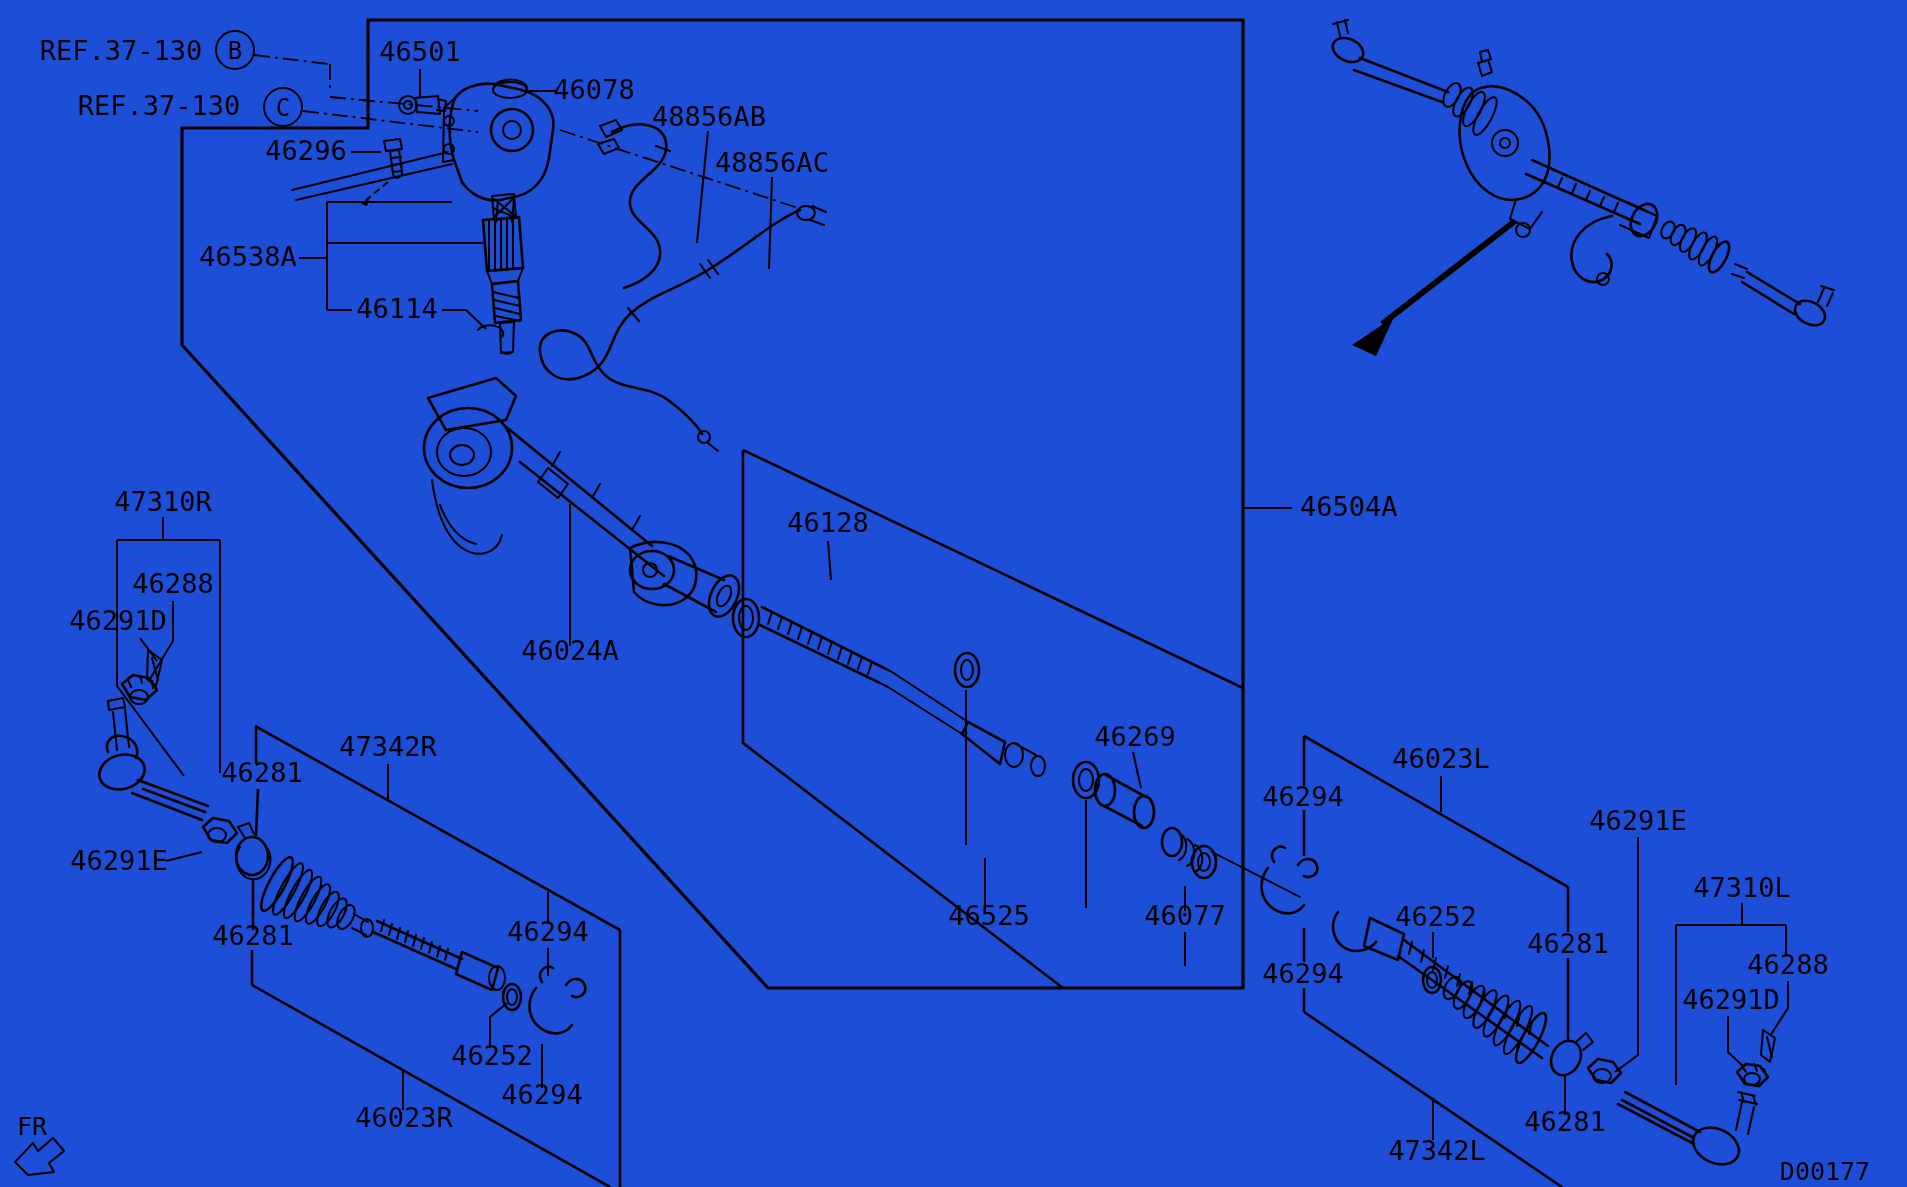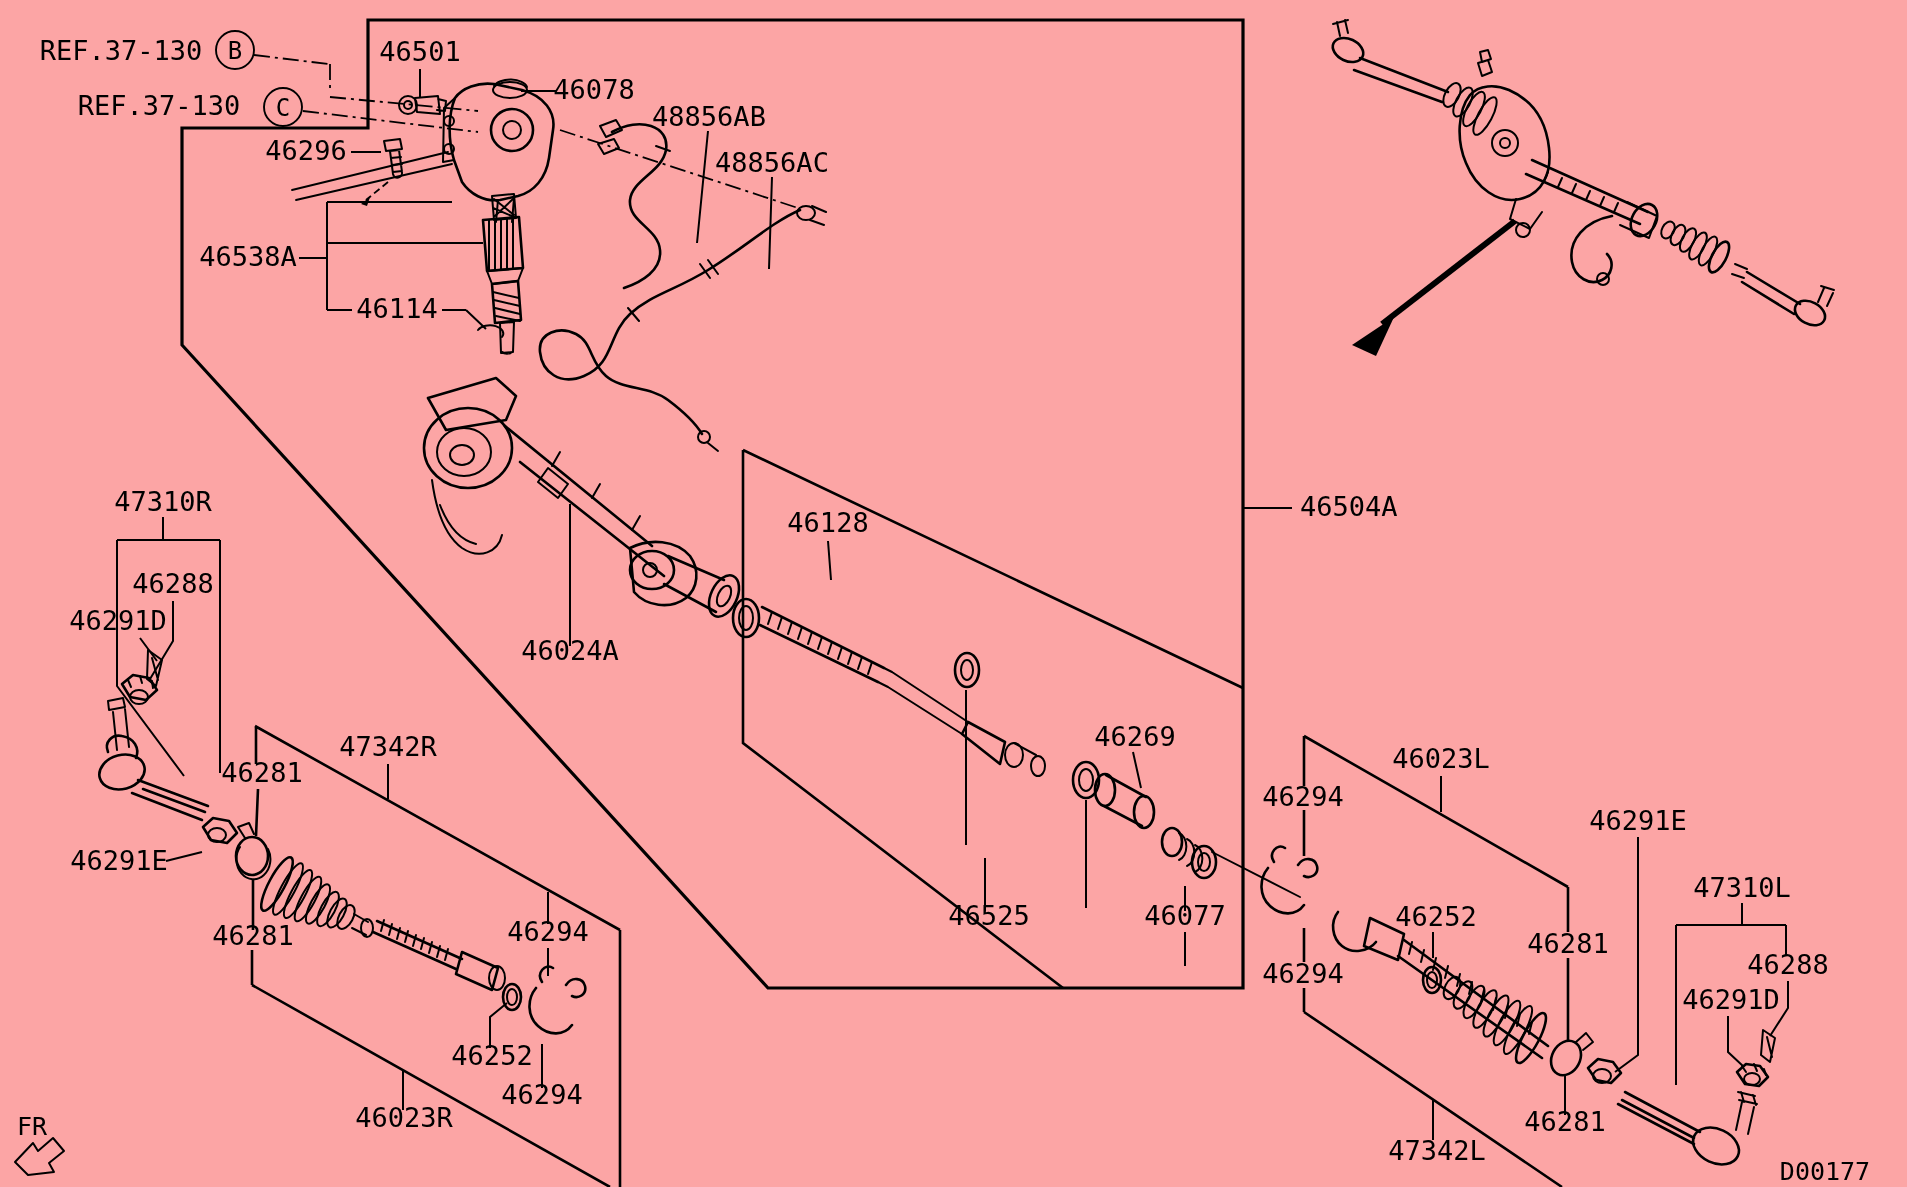--- a/index.html
+++ b/index.html
@@ -1,17 +1,17 @@
 <!DOCTYPE html>
 <html><head>
 <meta charset="utf-8">
 <style>
   html,body{margin:0;padding:0;background:#ffffff;}
   body{font-family:"DejaVu Sans Mono", monospace;}
-  .stage{position:relative;width:1907px;height:1187px;background:#fca5a5;overflow:hidden;}
+  .stage{position:relative;width:1907px;height:1187px;background:#1d4ed8;overflow:hidden;}
   svg{display:block}
   svg text{font-family:"DejaVu Sans Mono", monospace;fill:#000;}
   .ln{stroke:#000;fill:none;stroke-width:1.9;stroke-linecap:round;}
   .ld{stroke:#000;fill:none;stroke-width:2.0;}
   .bx{stroke:#000;fill:none;stroke-width:2.6;}
   .outer{stroke:#000;fill:none;stroke-width:3.2;}
   .pt{stroke:#000;fill:none;stroke-width:2.6;stroke-linecap:round;stroke-linejoin:round;}
   .pt2{stroke:#000;fill:none;stroke-width:2.0;stroke-linecap:round;stroke-linejoin:round;}
   .dd{stroke:#000;fill:none;stroke-width:1.8;stroke-dasharray:16 5 3 5;}
   .dsh{stroke:#000;fill:none;stroke-width:1.8;stroke-dasharray:7 4;}

